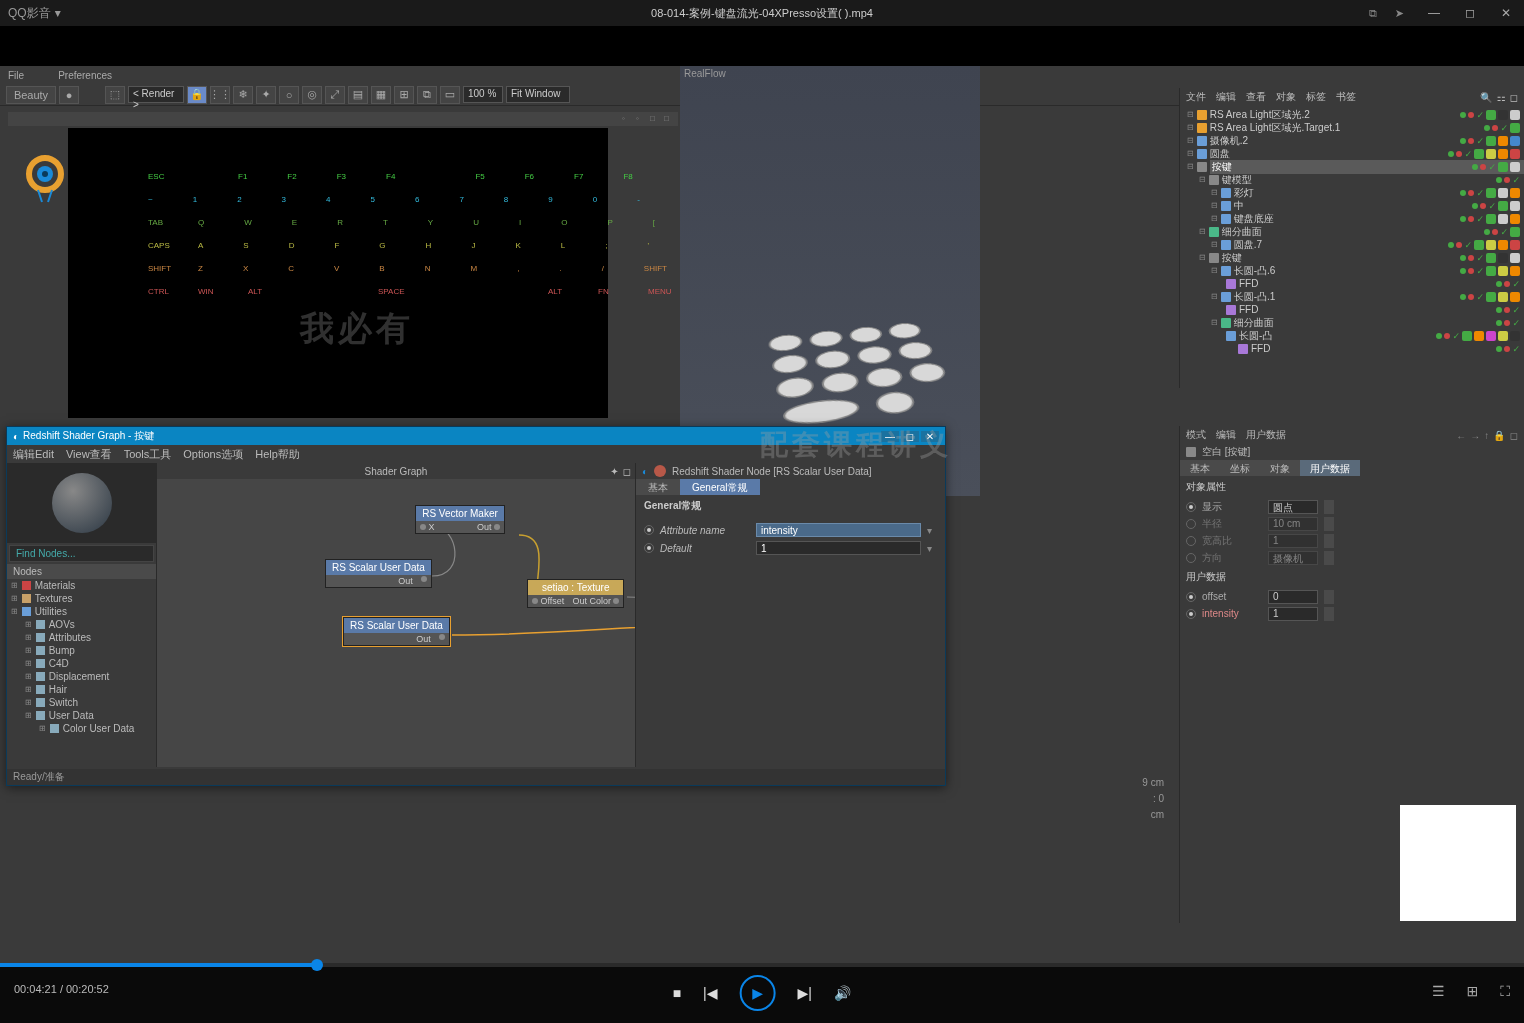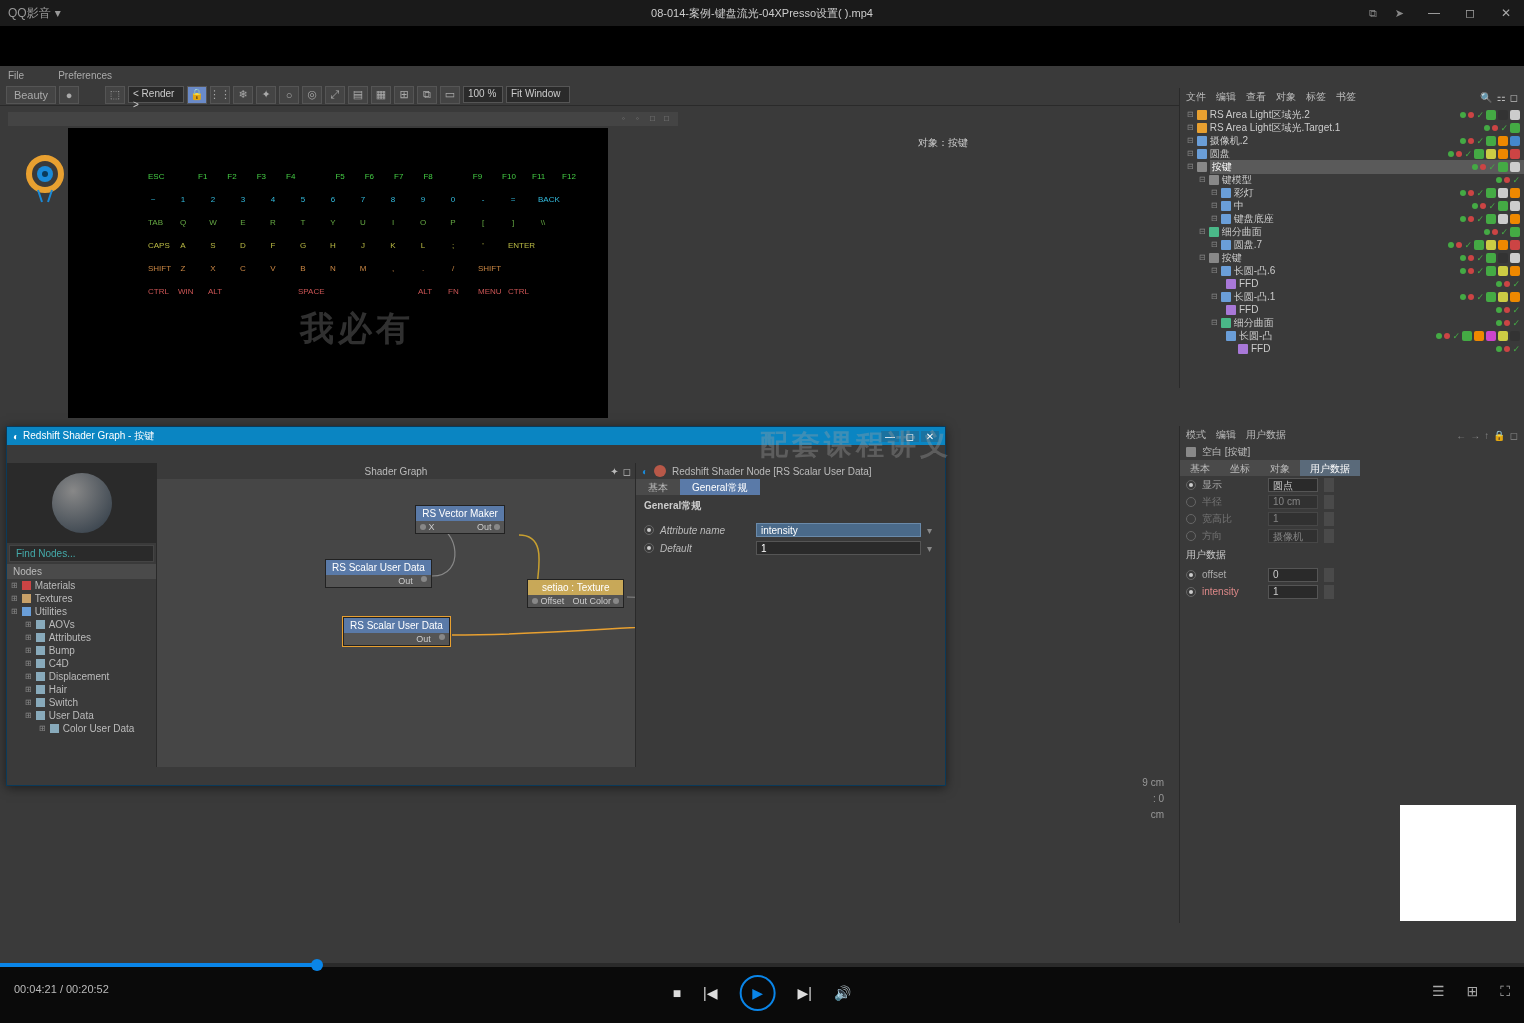--- a/index.html
+++ b/index.html
@@ -138,21 +138,21 @@
 .sw-right .section { padding: 4px 8px; }
 .sw-right .prow { display: flex; align-items: center; gap: 6px; height: 18px; }
 .sw-right .prow .radio { width: 10px; height: 10px; border: 1px solid #666; border-radius: 50%; }
 .sw-right .prow .radio.on::after { content: ""; display: block; width: 4px; height: 4px; background: #ccc; border-radius: 50%; margin: 2px; }
 .sw-right .prow label { width: 90px; color: #bbb; font-style: italic; }
 .sw-right .prow input { background: #4a6a8a; border: 1px solid #6a8aaa; color: #fff; font-size: 10px; height: 14px; flex: 1; padding: 0 4px; }
 .sw-right .prow input.plain { background: #2a2a2a; border: 1px solid #555; }
 
 
 .kbletters { position: absolute; top: 30px; left: 80px; right: 40px; bottom: 20px; font-family: monospace; font-size: 8px; }
-.kbrow { display: flex; gap: 20px; margin: 14px 0; }
+.kbrow { display: flex; gap: 40px; margin: 14px 0; }
 .kbrow span { width: 10px; text-align: center; }
 
 
 .thumb { position: absolute; bottom: 102px; right: 8px; width: 116px; height: 116px; background: #fff; }
 
 
 .coord { position: absolute; bottom: 200px; right: 360px; color: #999; font-size: 10px; text-align: right; line-height: 16px; }
 
 
 .player { position: absolute; bottom: 0; left: 0; right: 0; height: 60px; background: #0a0a0a; }
@@ -329,20 +329,39 @@
             <span>MENU</span>
             <span>CTRL</span>
           </div>
         </div>
     </div>
     <div class="obj-label">对象：按键</div>
   </div>
 
   <div class="watermark">我必有</div>
 
+  <div class="viewport-r">
+    <div class="rflabel">RealFlow</div>
+    <div class="kb3d">
+      <div class="key" style="top:10px;left:10px"></div>
+        <div class="key" style="top:10px;left:54px"></div>
+      <div class="key" style="top:10px;left:98px"></div>
+        <div class="key" style="top:10px;left:142px"></div>
+      <div class="key" style="top:48px;left:14px"></div>
+        <div class="key" style="top:48px;left:58px"></div>
+      <div class="key" style="top:48px;left:102px"></div>
+        <div class="key" style="top:48px;left:146px"></div>
+      <div class="key" style="top:86px;left:18px"></div>
+        <div class="key" style="top:86px;left:62px"></div>
+      <div class="key" style="top:86px;left:106px"></div>
+        <div class="key" style="top:86px;left:150px"></div>
+      <div class="key" style="top:124px;left:24px;width:70px"></div>
+        <div class="key" style="top:124px;left:110px"></div>
+    </div>
+  </div>
 
   <div class="watermark3">配套课程讲义</div>
 
   <div class="obj-mgr">
     <div class="om-menu" id="om-menu">
       <span>文件</span>
         <span>编辑</span>
         <span>查看</span>
         <span>对象</span>
         <span>标签</span>
@@ -622,20 +641,21 @@
     <div class="am-head">
       <span class="ico null"></span>
       <span>空白 [按键]</span>
     </div>
     <div class="am-tabs" id="am-tabs">
         <div class="tab">基本</div>
         <div class="tab">坐标</div>
         <div class="tab">对象</div>
         <div class="tab active">用户数据</div>
       </div>
+    <div class="section-title">对象属性</div>
     <div id="am-props1">
         <div class="prop-row">
           <span class="radio on"></span>
           <label style="">显示</label>
           <span class="val" style="">圆点</span>
           <span class="spinner"></span>
         </div>
         <div class="prop-row">
           <span class="radio "></span>
           <label style="opacity:.5">半径</label>
@@ -683,20 +703,27 @@
   <div class="shader-win">
     <div class="sw-title">
       <span style="margin-right:4px">◐</span>
       <span>Redshift Shader Graph - 按键</span>
       <div class="wcontrols">
         <span>—</span>
         <span>◻</span>
         <span>✕</span>
       </div>
     </div>
+    <div class="sw-menu" id="sw-menu">
+        <span>编辑Edit</span>
+        <span>View查看</span>
+        <span>Tools工具</span>
+        <span>Options选项</span>
+        <span>Help帮助</span>
+      </div>
     <div class="sw-body">
       <div class="sw-left">
         <div class="preview">
             <div class="ball"></div>
           </div>
         <div class="find">Find Nodes...</div>
         <div class="nodes-hd">Nodes</div>
         <div id="sw-tree">
             <div class="tree-row" style="padding-left: 4px;">
               <span style="color:#888;font-size:8px">⊞</span>
@@ -828,20 +855,21 @@
             </div>
             <div class="prow">
               <span class="radio on"></span>
               <label>Default</label>
               <input class="plain" value="1" style="">
               <span style="width:10px;color:#888">▾</span>
             </div>
           </div>
       </div>
     </div>
+    <div class="sw-status">Ready/准备</div>
   </div>
 
 </div>
 
 <div class="player">
   <div class="seek">
     <div class="prog">
         <div class="knob"></div>
       </div>
   </div>

